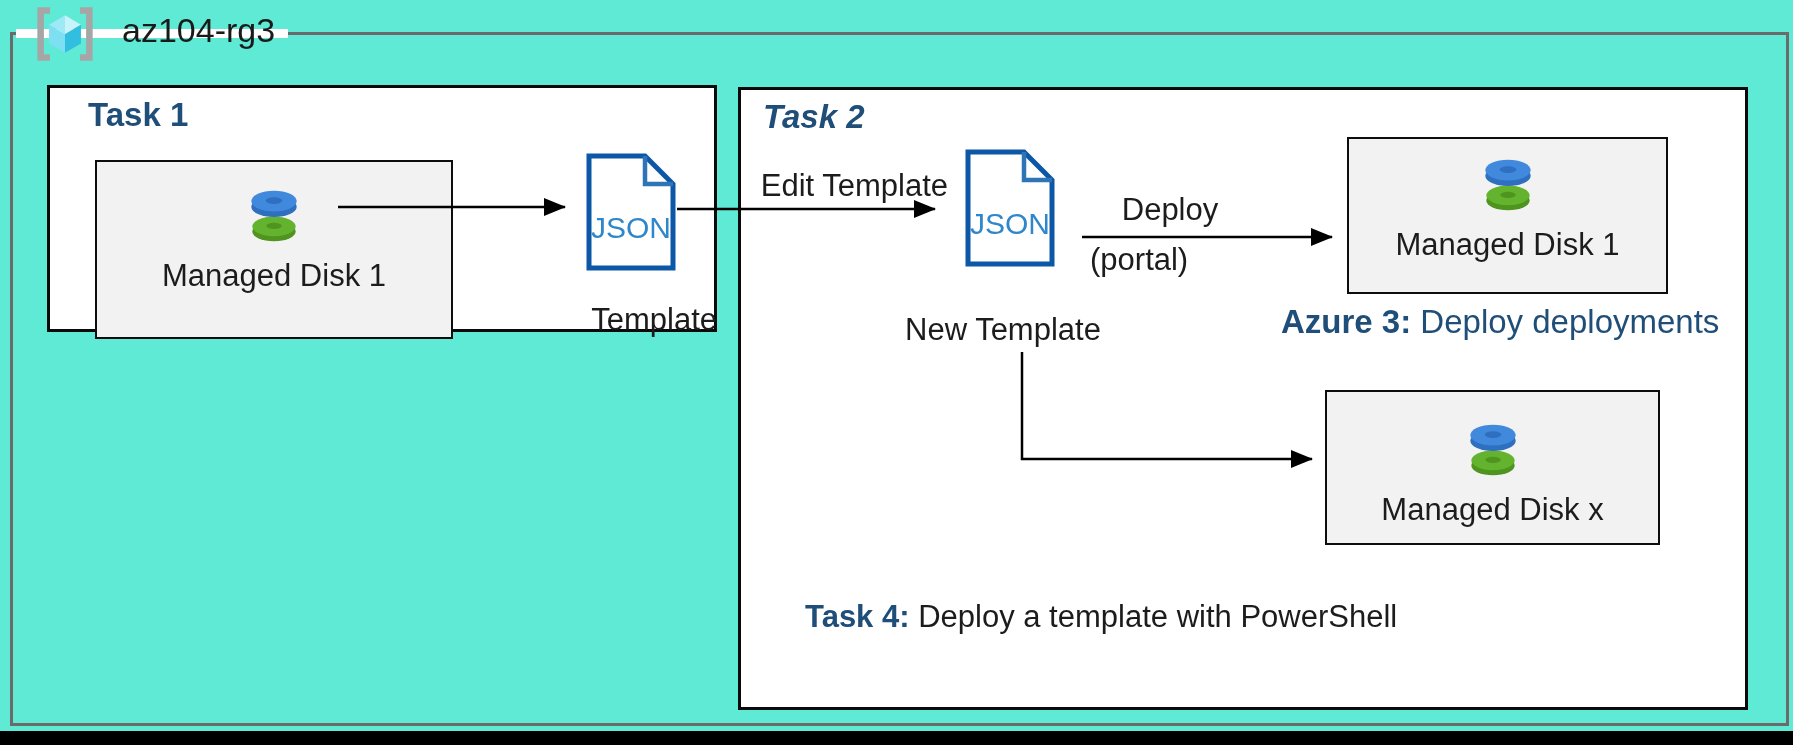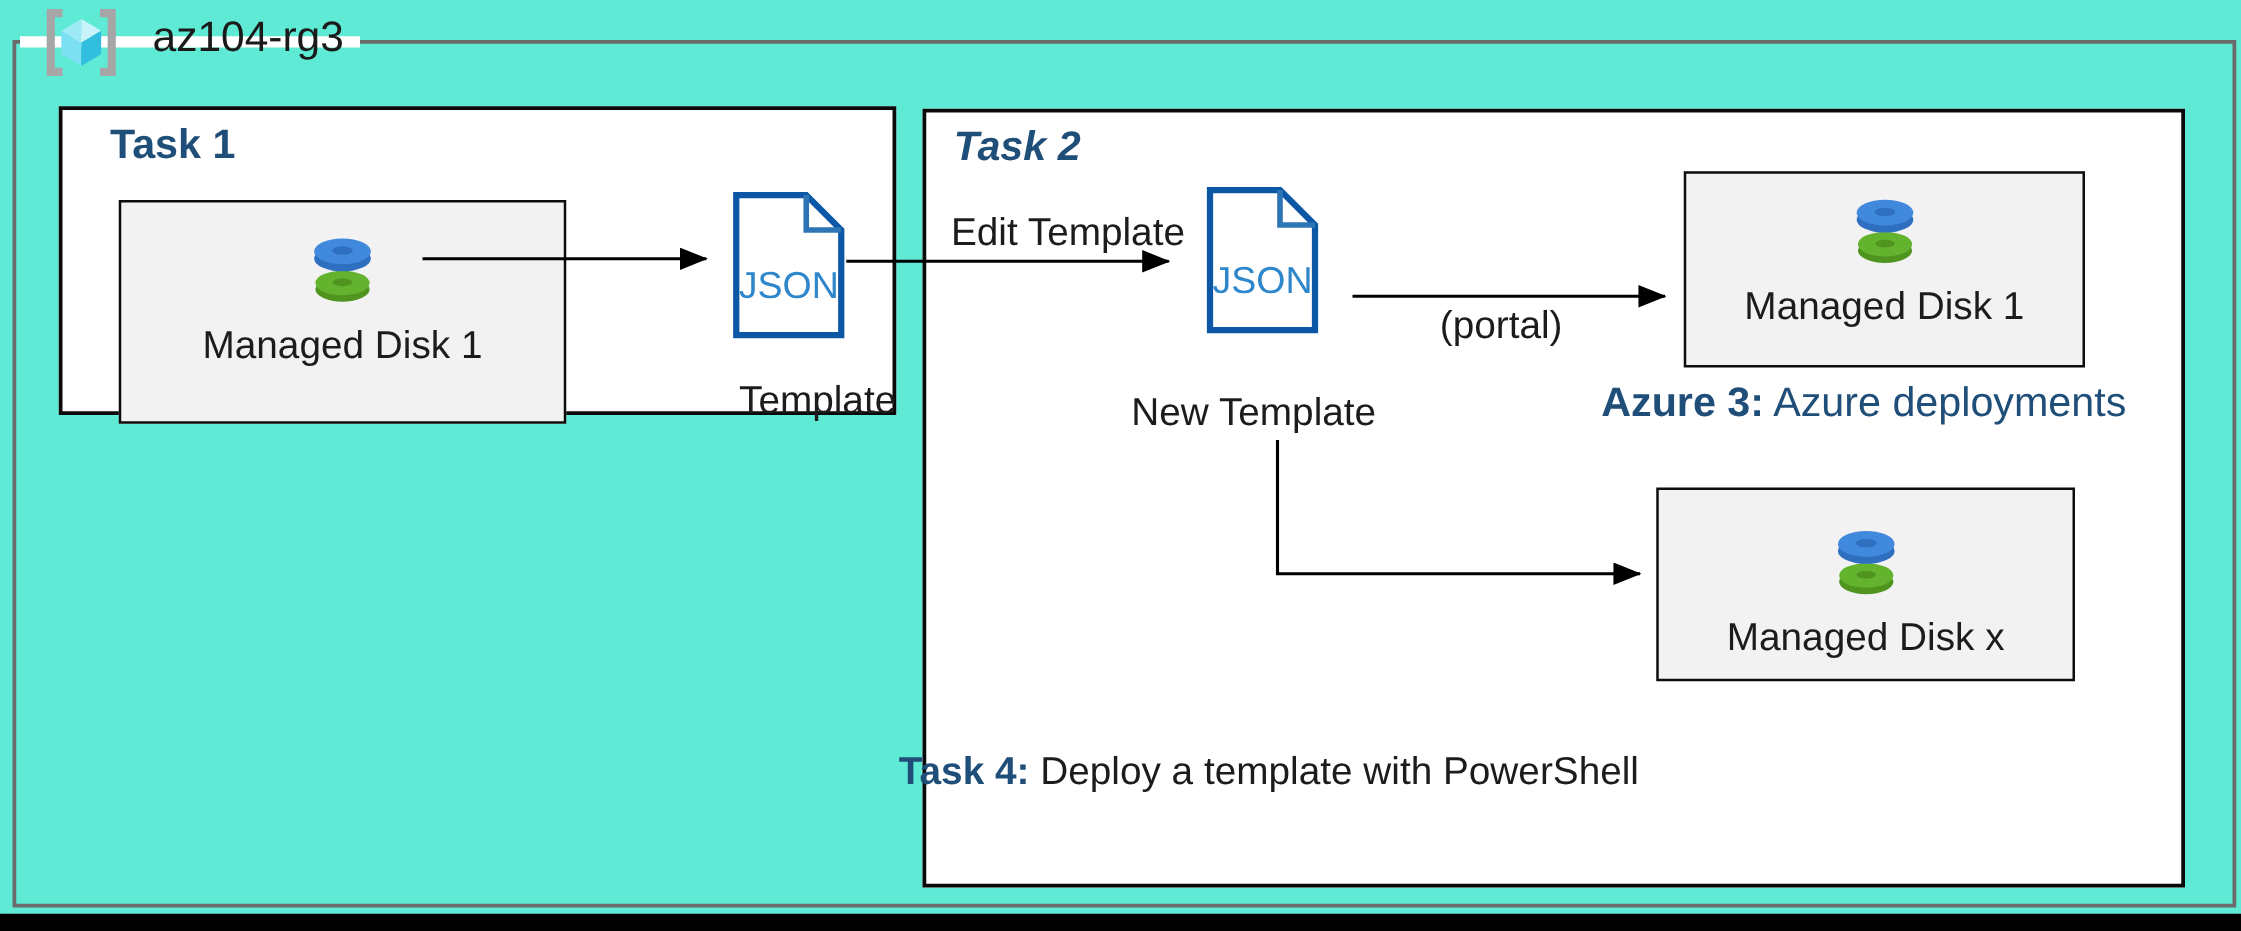--- a/index.html
+++ b/index.html
@@ -33,26 +33,26 @@
   .json-icon{width:92px;height:120px;}
   #json1{left:585px;top:152px;}
   #json2{left:964px;top:148px;}
   .json-text{font-family:"Liberation Sans","DejaVu Sans",sans-serif;}
   .caption{font-size:31px;color:#1c1c1c;text-align:center;white-space:nowrap;}
   #template-caption{left:545px;top:302px;width:172px;text-align:right;}
   #new-template-caption{left:893px;top:312px;width:220px;}
   
   #edit-template-label{left:748px;top:168px;width:200px;font-size:31px;text-align:right;white-space:nowrap;}
   #deploy-label{left:1090px;top:192px;width:160px;font-size:31px;text-align:center;white-space:nowrap;}
-  #portal-label{left:1090px;top:242px;width:160px;font-size:31px;text-align:right;white-space:nowrap;}
+  #portal-label{left:1090px;top:242px;width:160px;font-size:31px;text-align:left;white-space:nowrap;}
   
   #task3-line{left:1281px;top:303px;font-size:33px;color:#1f4e79;white-space:nowrap;}
   #task3-line .t-prefix{font-weight:bold;}
   
-  #task-list{left:719px;top:598px;font-size:31px;line-height:37px;white-space:nowrap;}
+  #task-list{left:805px;top:598px;font-size:31px;line-height:37px;white-space:nowrap;}
   .t-prefix{font-weight:bold;color:#1f4e79;}
   .t-rest{color:#1c1c1c;}
   
   #arrows{left:0;top:0;width:1793px;height:745px;pointer-events:none;}
 </style>
 </head>
 <body>
 
 <div id="canvas">
 
@@ -96,36 +96,37 @@
 
   <div class="abs" id="edit-template-label">Edit Template</div>
 
   <svg class="abs json-icon" id="json2" viewBox="0 0 92 120">
     <path d="M4,4 H60 L88,32 V116 H4 Z" fill="#ffffff" stroke="#0d57a7" stroke-width="5" stroke-linejoin="miter"></path>
     <path d="M60,4 V32 H88" fill="none" stroke="#2e75b6" stroke-width="4.5"></path>
     <text class="json-text" x="46" y="86" text-anchor="middle" font-size="30" fill="#2e86cb">JSON</text>
   </svg>
   <div class="abs caption" id="new-template-caption">New Template</div>
 
+  <div class="abs" id="deploy-label">Deploy</div>
   <div class="abs" id="portal-label">(portal)</div>
 
   <div class="abs res-box" id="md1-t2-box">
     <svg class="disk-svg" viewBox="0 0 64 62">
       <ellipse cx="32" cy="48" rx="21" ry="9.5" fill="#4f941f"></ellipse>
       <ellipse cx="32" cy="43" rx="21" ry="9.5" fill="#63b32e"></ellipse>
       <ellipse cx="32" cy="42.5" rx="7.5" ry="3" fill="#4f941f"></ellipse>
       <ellipse cx="32" cy="24" rx="22" ry="10" fill="#2e6fc0"></ellipse>
       <ellipse cx="32" cy="18.5" rx="22" ry="10" fill="#4189dc"></ellipse>
       <ellipse cx="32" cy="18" rx="8" ry="3.2" fill="#2e6fc0"></ellipse>
     </svg>
     <div class="res-label">Managed Disk 1</div>
   </div>
 
   <div class="abs" id="task3-line">
-    <span class="t-prefix">Azure 3:</span><span> Azure deployments</span>
+    <span class="t-prefix">Azure 3:</span><span> Deploy deployments</span>
   </div>
 
   <div class="abs res-box" id="mdx-box">
     <svg class="disk-svg" viewBox="0 0 64 62">
       <ellipse cx="32" cy="48" rx="21" ry="9.5" fill="#4f941f"></ellipse>
       <ellipse cx="32" cy="43" rx="21" ry="9.5" fill="#63b32e"></ellipse>
       <ellipse cx="32" cy="42.5" rx="7.5" ry="3" fill="#4f941f"></ellipse>
       <ellipse cx="32" cy="24" rx="22" ry="10" fill="#2e6fc0"></ellipse>
       <ellipse cx="32" cy="18.5" rx="22" ry="10" fill="#4189dc"></ellipse>
       <ellipse cx="32" cy="18" rx="8" ry="3.2" fill="#2e6fc0"></ellipse>

